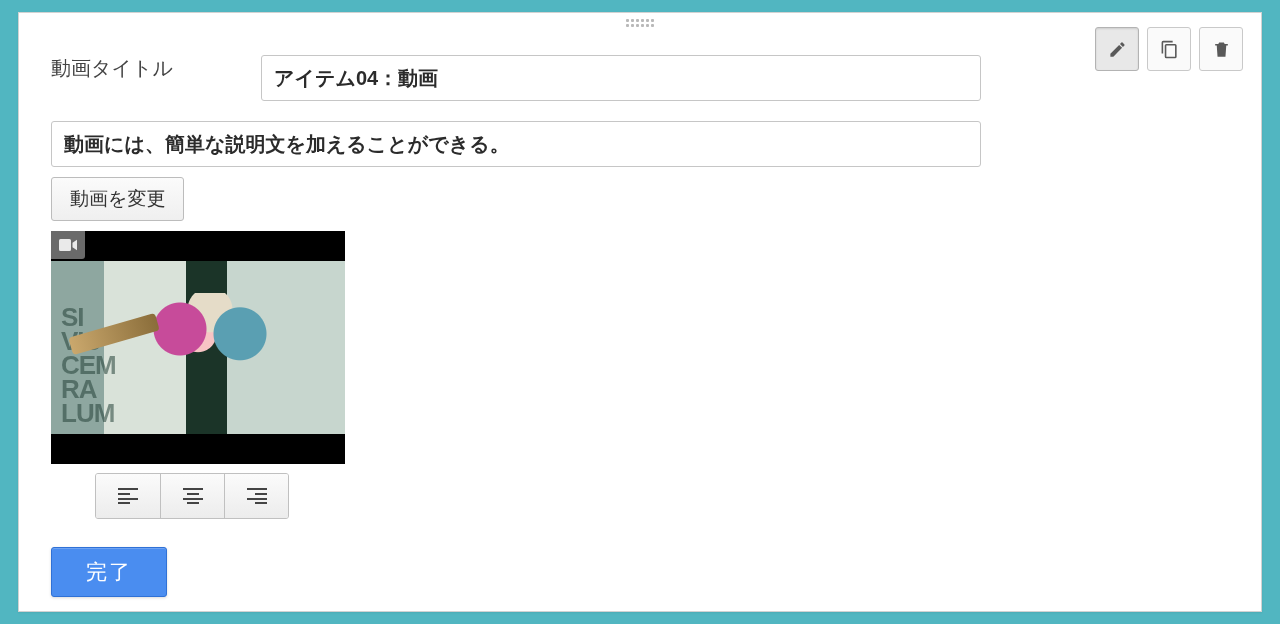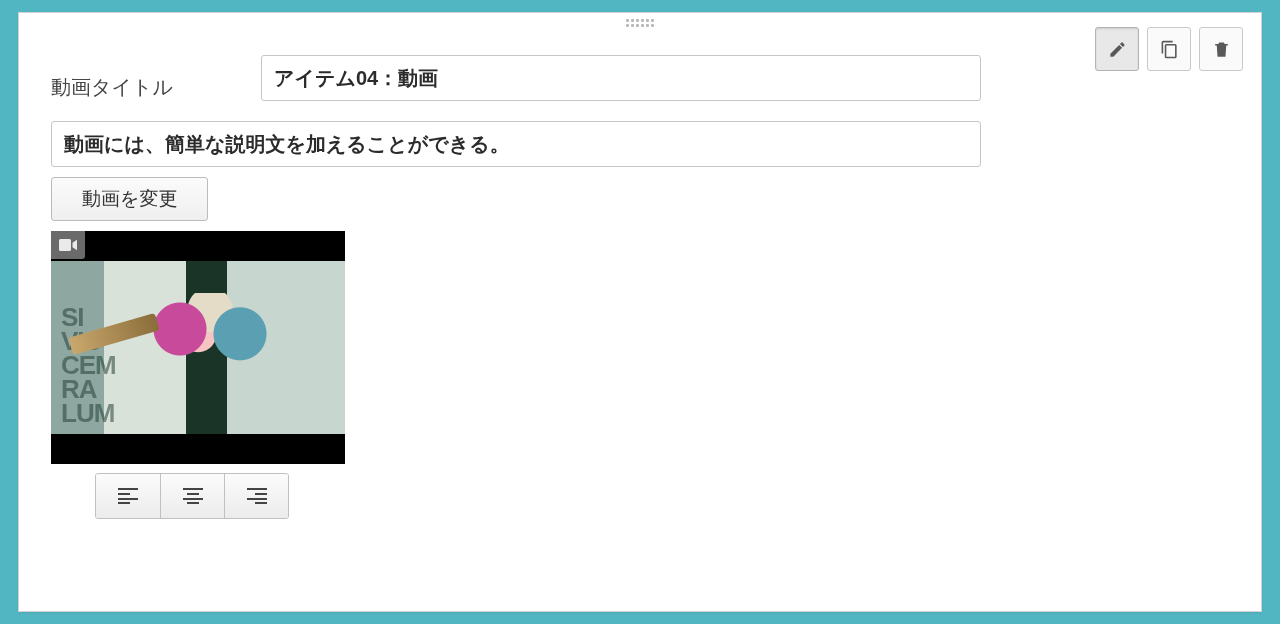--- a/index.html
+++ b/index.html
@@ -65,21 +65,21 @@
 
   
   .form-area {
     position: absolute;
     left: 32px;
     top: 42px;
     right: 280px;
   }
   .row {
     display: flex;
-    align-items: flex-end;
+    align-items: flex-start;
     margin-bottom: 20px;
   }
   .row-label {
     width: 210px;
     font-size: 20px;
     color: #444;
   }
   .text-input {
     flex: 1;
     height: 46px;
@@ -90,21 +90,21 @@
     border-radius: 3px;
     background: #fff;
     font-weight: bold;
   }
 
   .change-btn {
     position: absolute;
     left: 32px;
     top: 164px;
     height: 44px;
-    padding: 0 30px;
+    padding: 0 18px;
     font-size: 19px;
     color: #333;
     background: linear-gradient(#fbfbfb,#efefef);
     border: 1px solid #bcbcbc;
     border-radius: 3px;
     cursor: pointer;
   }
 
   
   .thumb {
@@ -310,14 +310,15 @@
     <div class="align-btn">
       <svg viewBox="0 0 20 16">
           <rect x="0" y="0" width="20" height="2"></rect>
           <rect x="8" y="5" width="12" height="2"></rect>
           <rect x="0" y="10" width="20" height="2"></rect>
           <rect x="8" y="14" width="12" height="2"></rect>
         </svg>
     </div>
   </div>
 
+  <button class="done-btn">完了</button>
 
 </div>
 
 </body></html>

